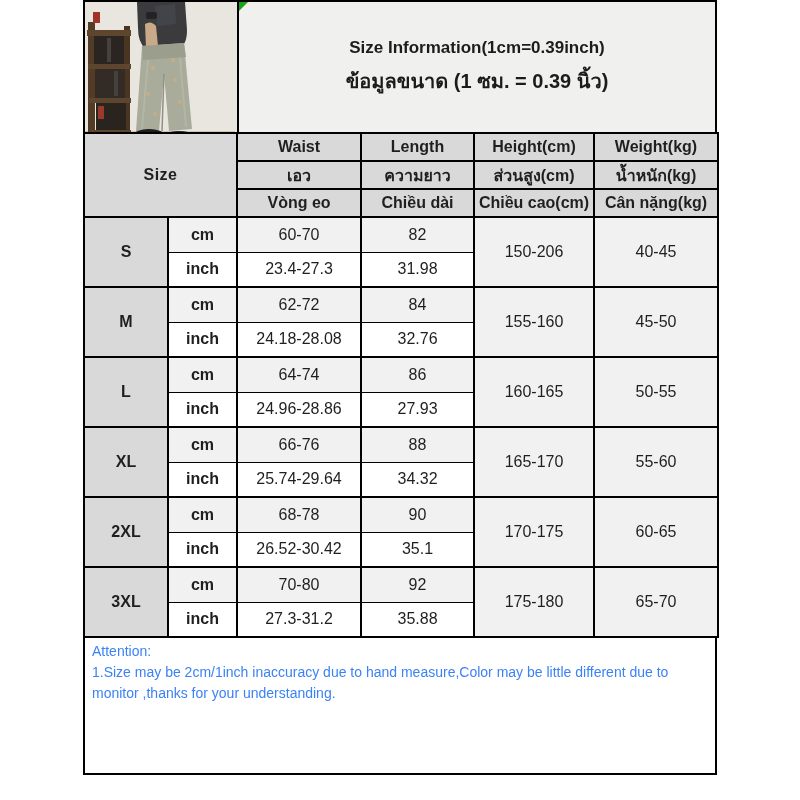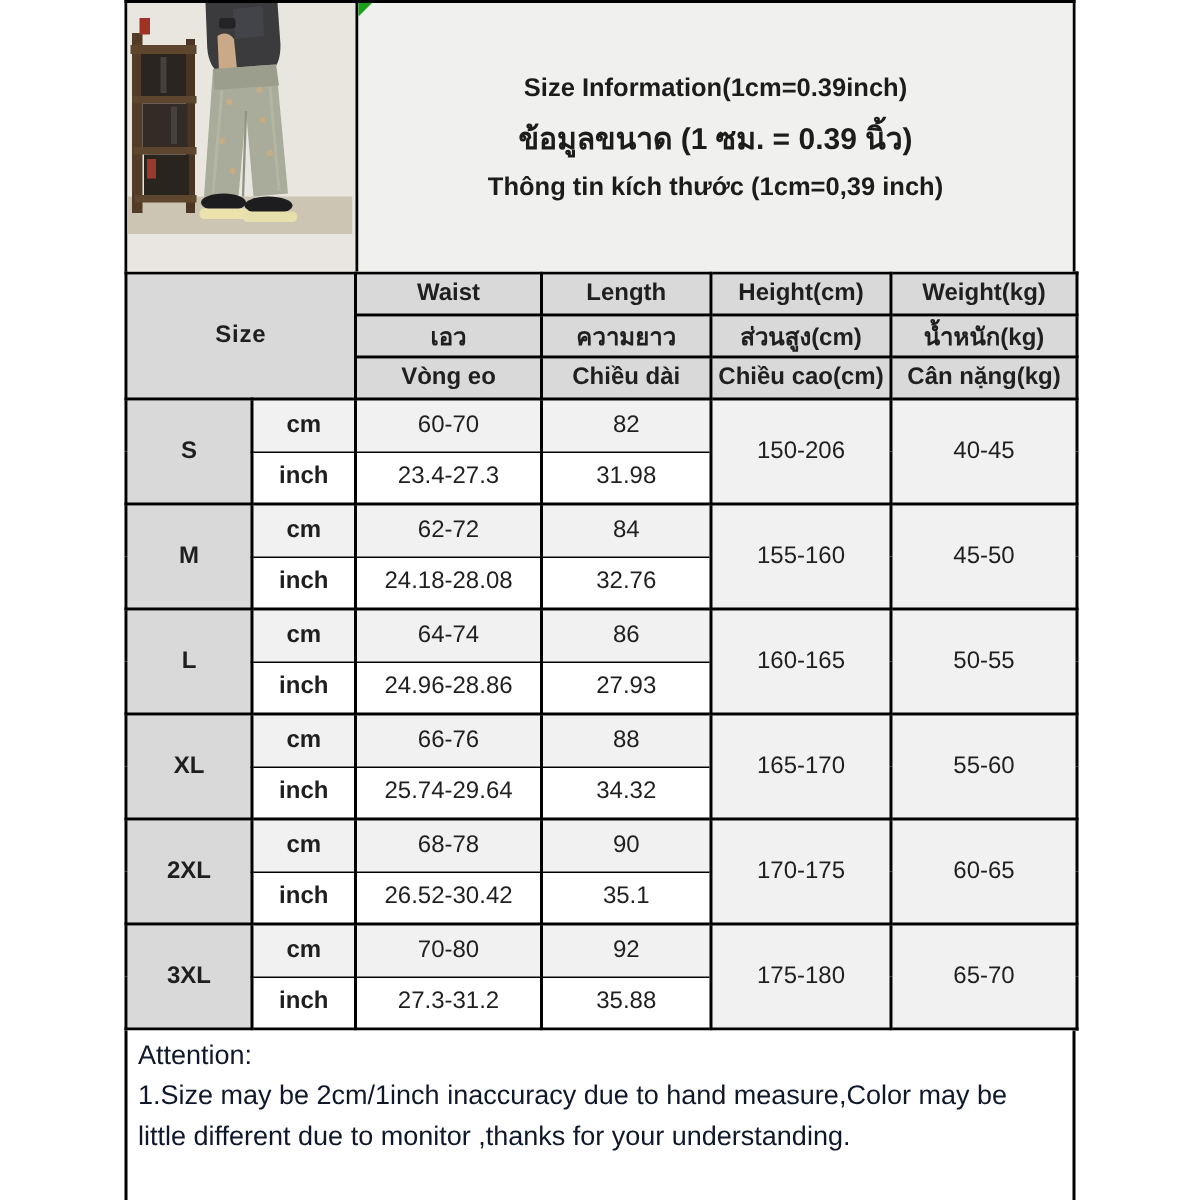--- a/index.html
+++ b/index.html
@@ -13,21 +13,21 @@
   body{
     width:800px;height:800px;background:#ffffff;
     font-family:"Liberation Sans","DejaVu Sans",sans-serif;
     color:#1c1c1c;
   }
   .canvas{position:relative;width:800px;height:800px;background:#fff;overflow:hidden;}
   .content{position:absolute;left:83px;top:0;width:634px;}
 
   
   .top-row{
-    display:flex;height:181px;box-sizing:border-box;
+    display:flex;height:132px;box-sizing:border-box;
     border:2px solid var(--border);border-bottom:none;
   }
   .photo-cell{
     width:152px;flex:none;position:relative;
     border-right:2px solid var(--border);overflow:hidden;background:#e9e6e1;
   }
   .photo-cell svg{display:block;}
   .title-cell{
     flex:1;background:var(--title-bg);position:relative;
     display:flex;flex-direction:column;justify-content:center;align-items:center;
@@ -59,24 +59,24 @@
   td.size-big{font-size:30px;font-weight:bold;letter-spacing:.5px;}
   td.sizecell{background:var(--header-gray);font-weight:bold;font-size:17px;}
   td.unit{font-weight:bold;font-size:16px;}
   td.g{background:var(--row-tint);}
   td.w{background:#ffffff;}
   tr.cm-row td.thin-b{border-bottom-width:1px;}
   tr.inch-row td{border-top-width:1px;}
 
   
   .attention{
-    height:119px;box-sizing:border-box;background:#fff;
+    height:137px;box-sizing:border-box;background:#fff;
     border:2px solid var(--border);border-top:none;
     padding:3px 7px 0 7px;
-    font-size:18px;line-height:1.5;color:#0f172a;
+    font-size:14px;line-height:1.5;color:#3b82f6;
   }
 </style>
 </head>
 <body>
 
 <div class="canvas">
   <div class="content">
 
     <div class="top-row">
       <div class="photo-cell">
@@ -123,21 +123,20 @@
             <ellipse cx="94" cy="135" rx="16" ry="6" fill="#1d1d1f"></ellipse>
             <rect x="48" y="137" width="33" height="7" rx="3" fill="#ebe2ad"></rect>
             <rect x="77" y="139" width="36" height="7" rx="3" fill="#e7dfac"></rect>
           </g>
         </svg>
       </div>
       <div class="title-cell">
         <div class="corner-marker"></div>
         <div class="title-en">Size Information(1cm=0.39inch)</div>
         <div class="title-th">ข้อมูลขนาด (1 ซม. = 0.39 นิ้ว)</div>
-        <div class="title-vi">Thông tin kích thước (1cm=0,39 inch)</div>
       </div>
     </div>
 
     <table class="size-table">
       <colgroup>
         <col style="width:84px">
           <col style="width:69px">
           <col style="width:124px">
         <col style="width:113px">
           <col style="width:120px">

